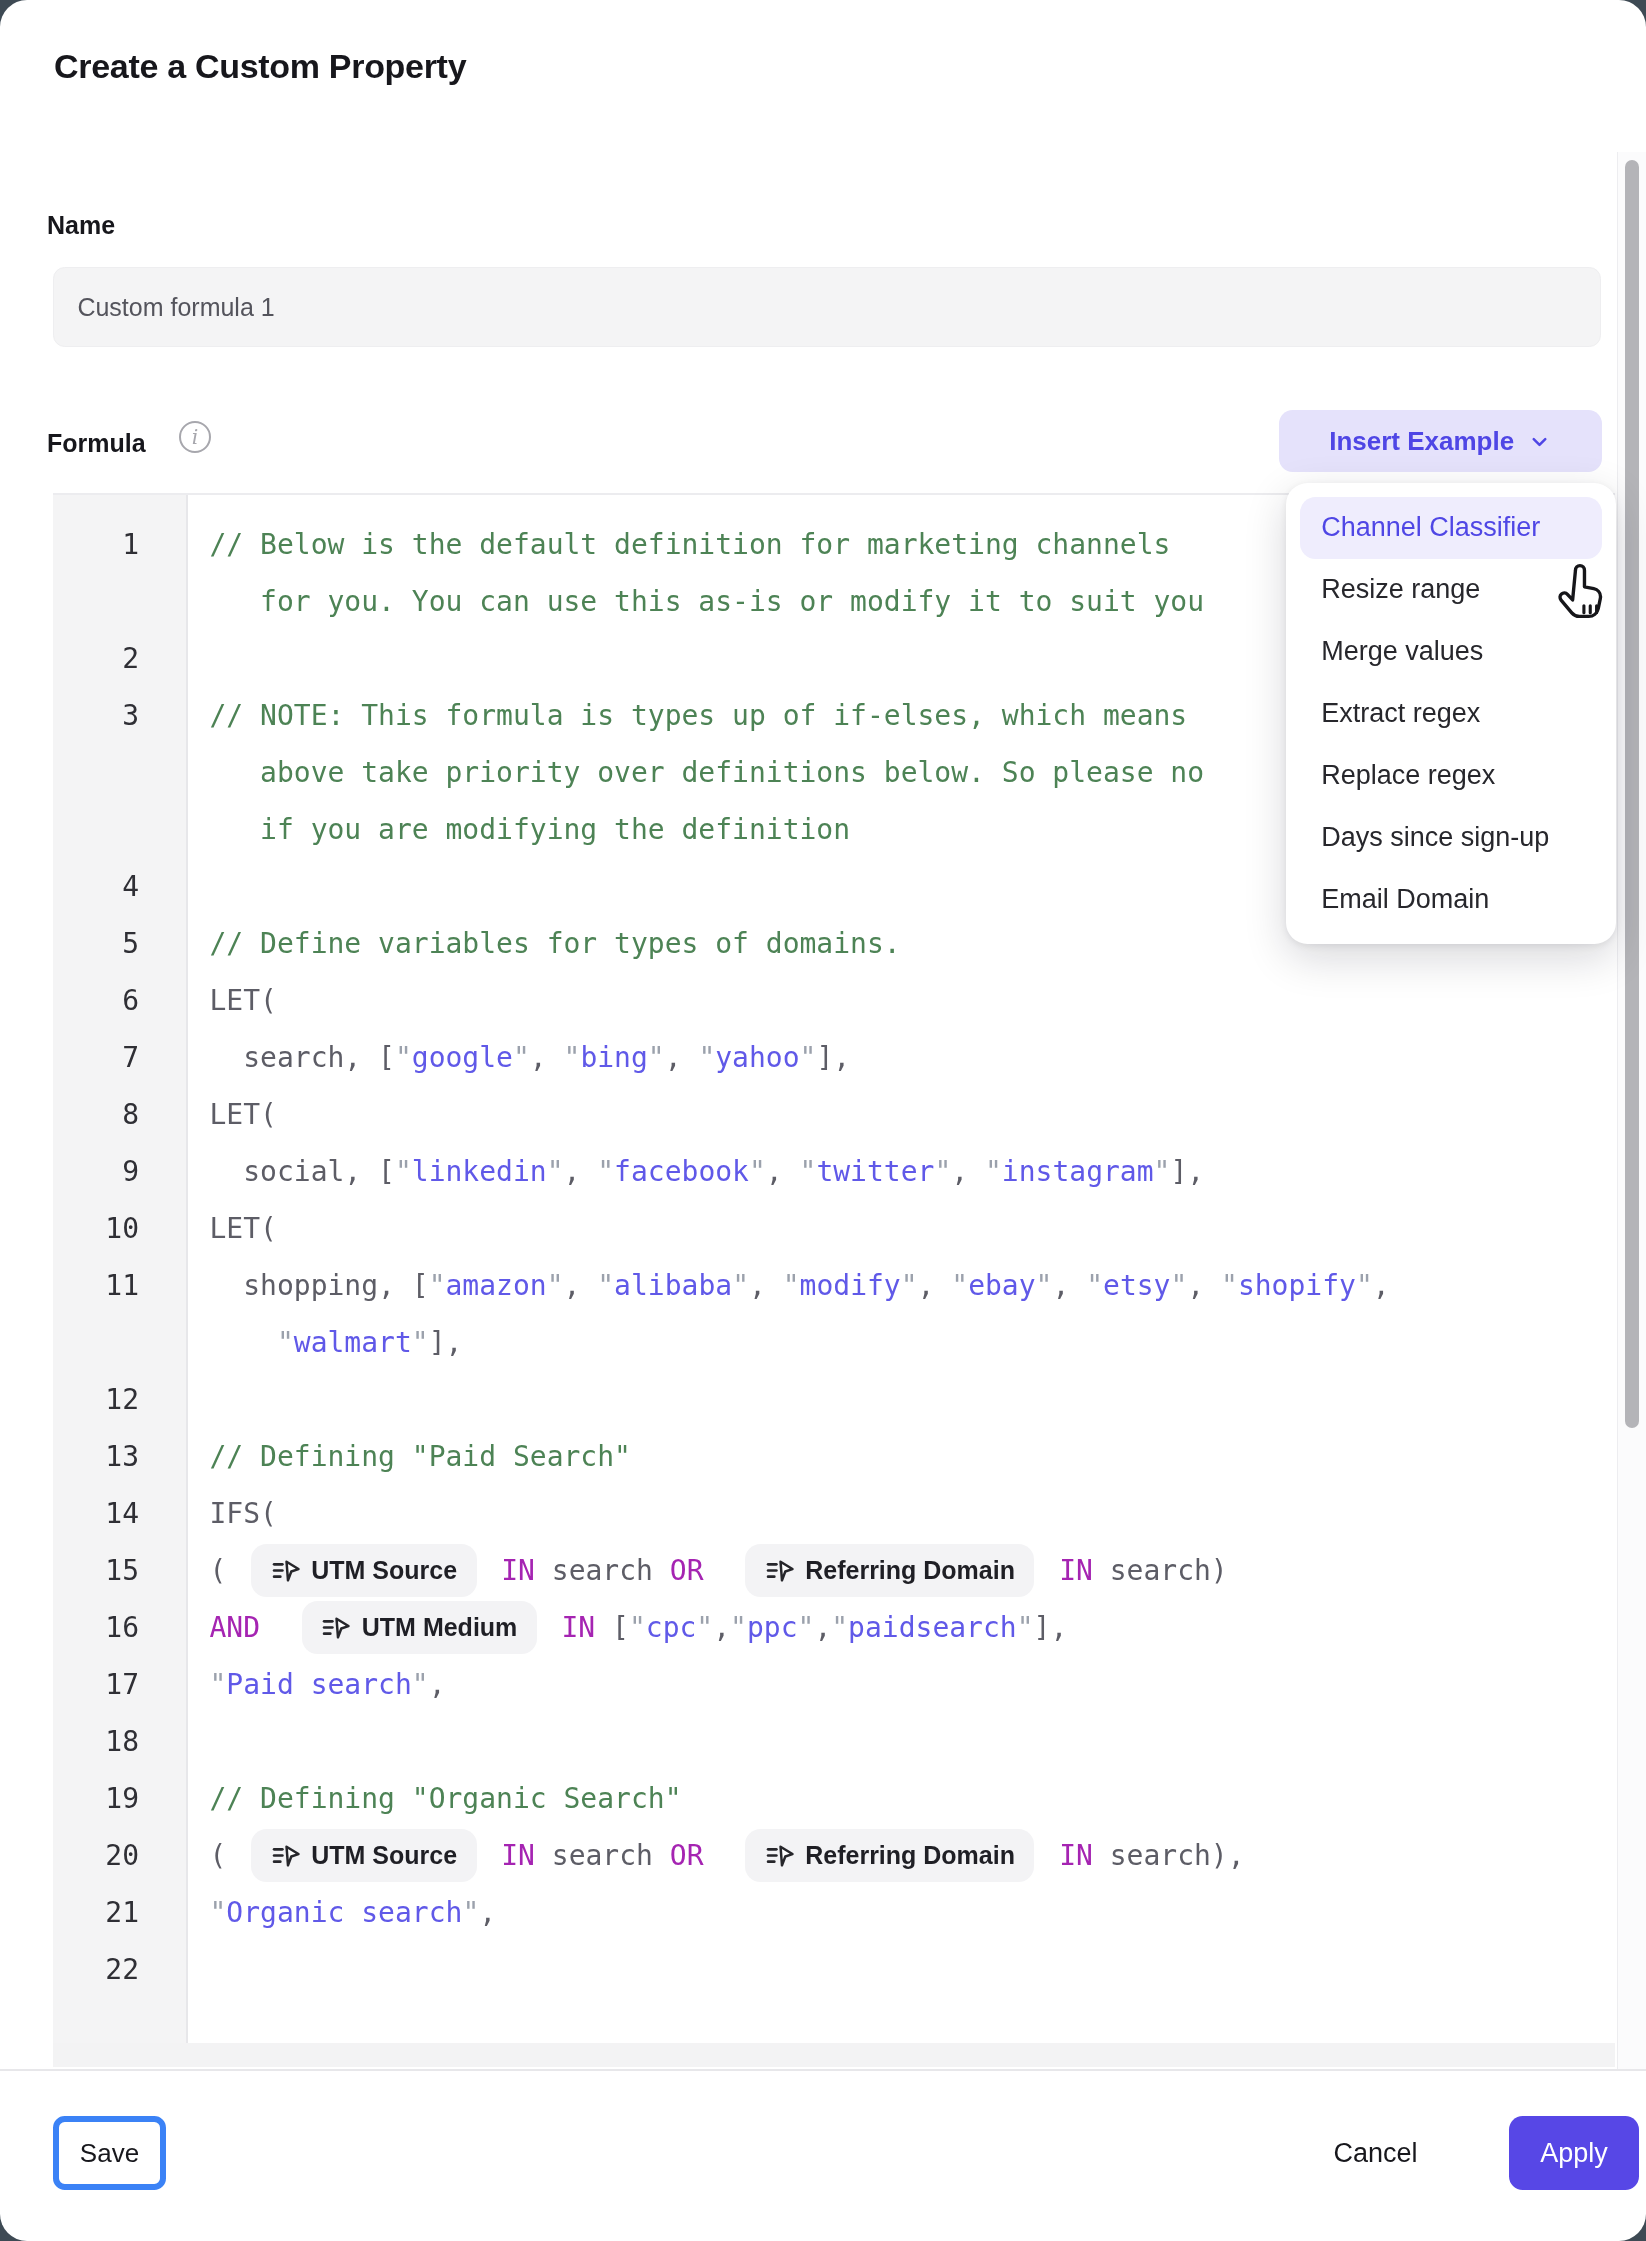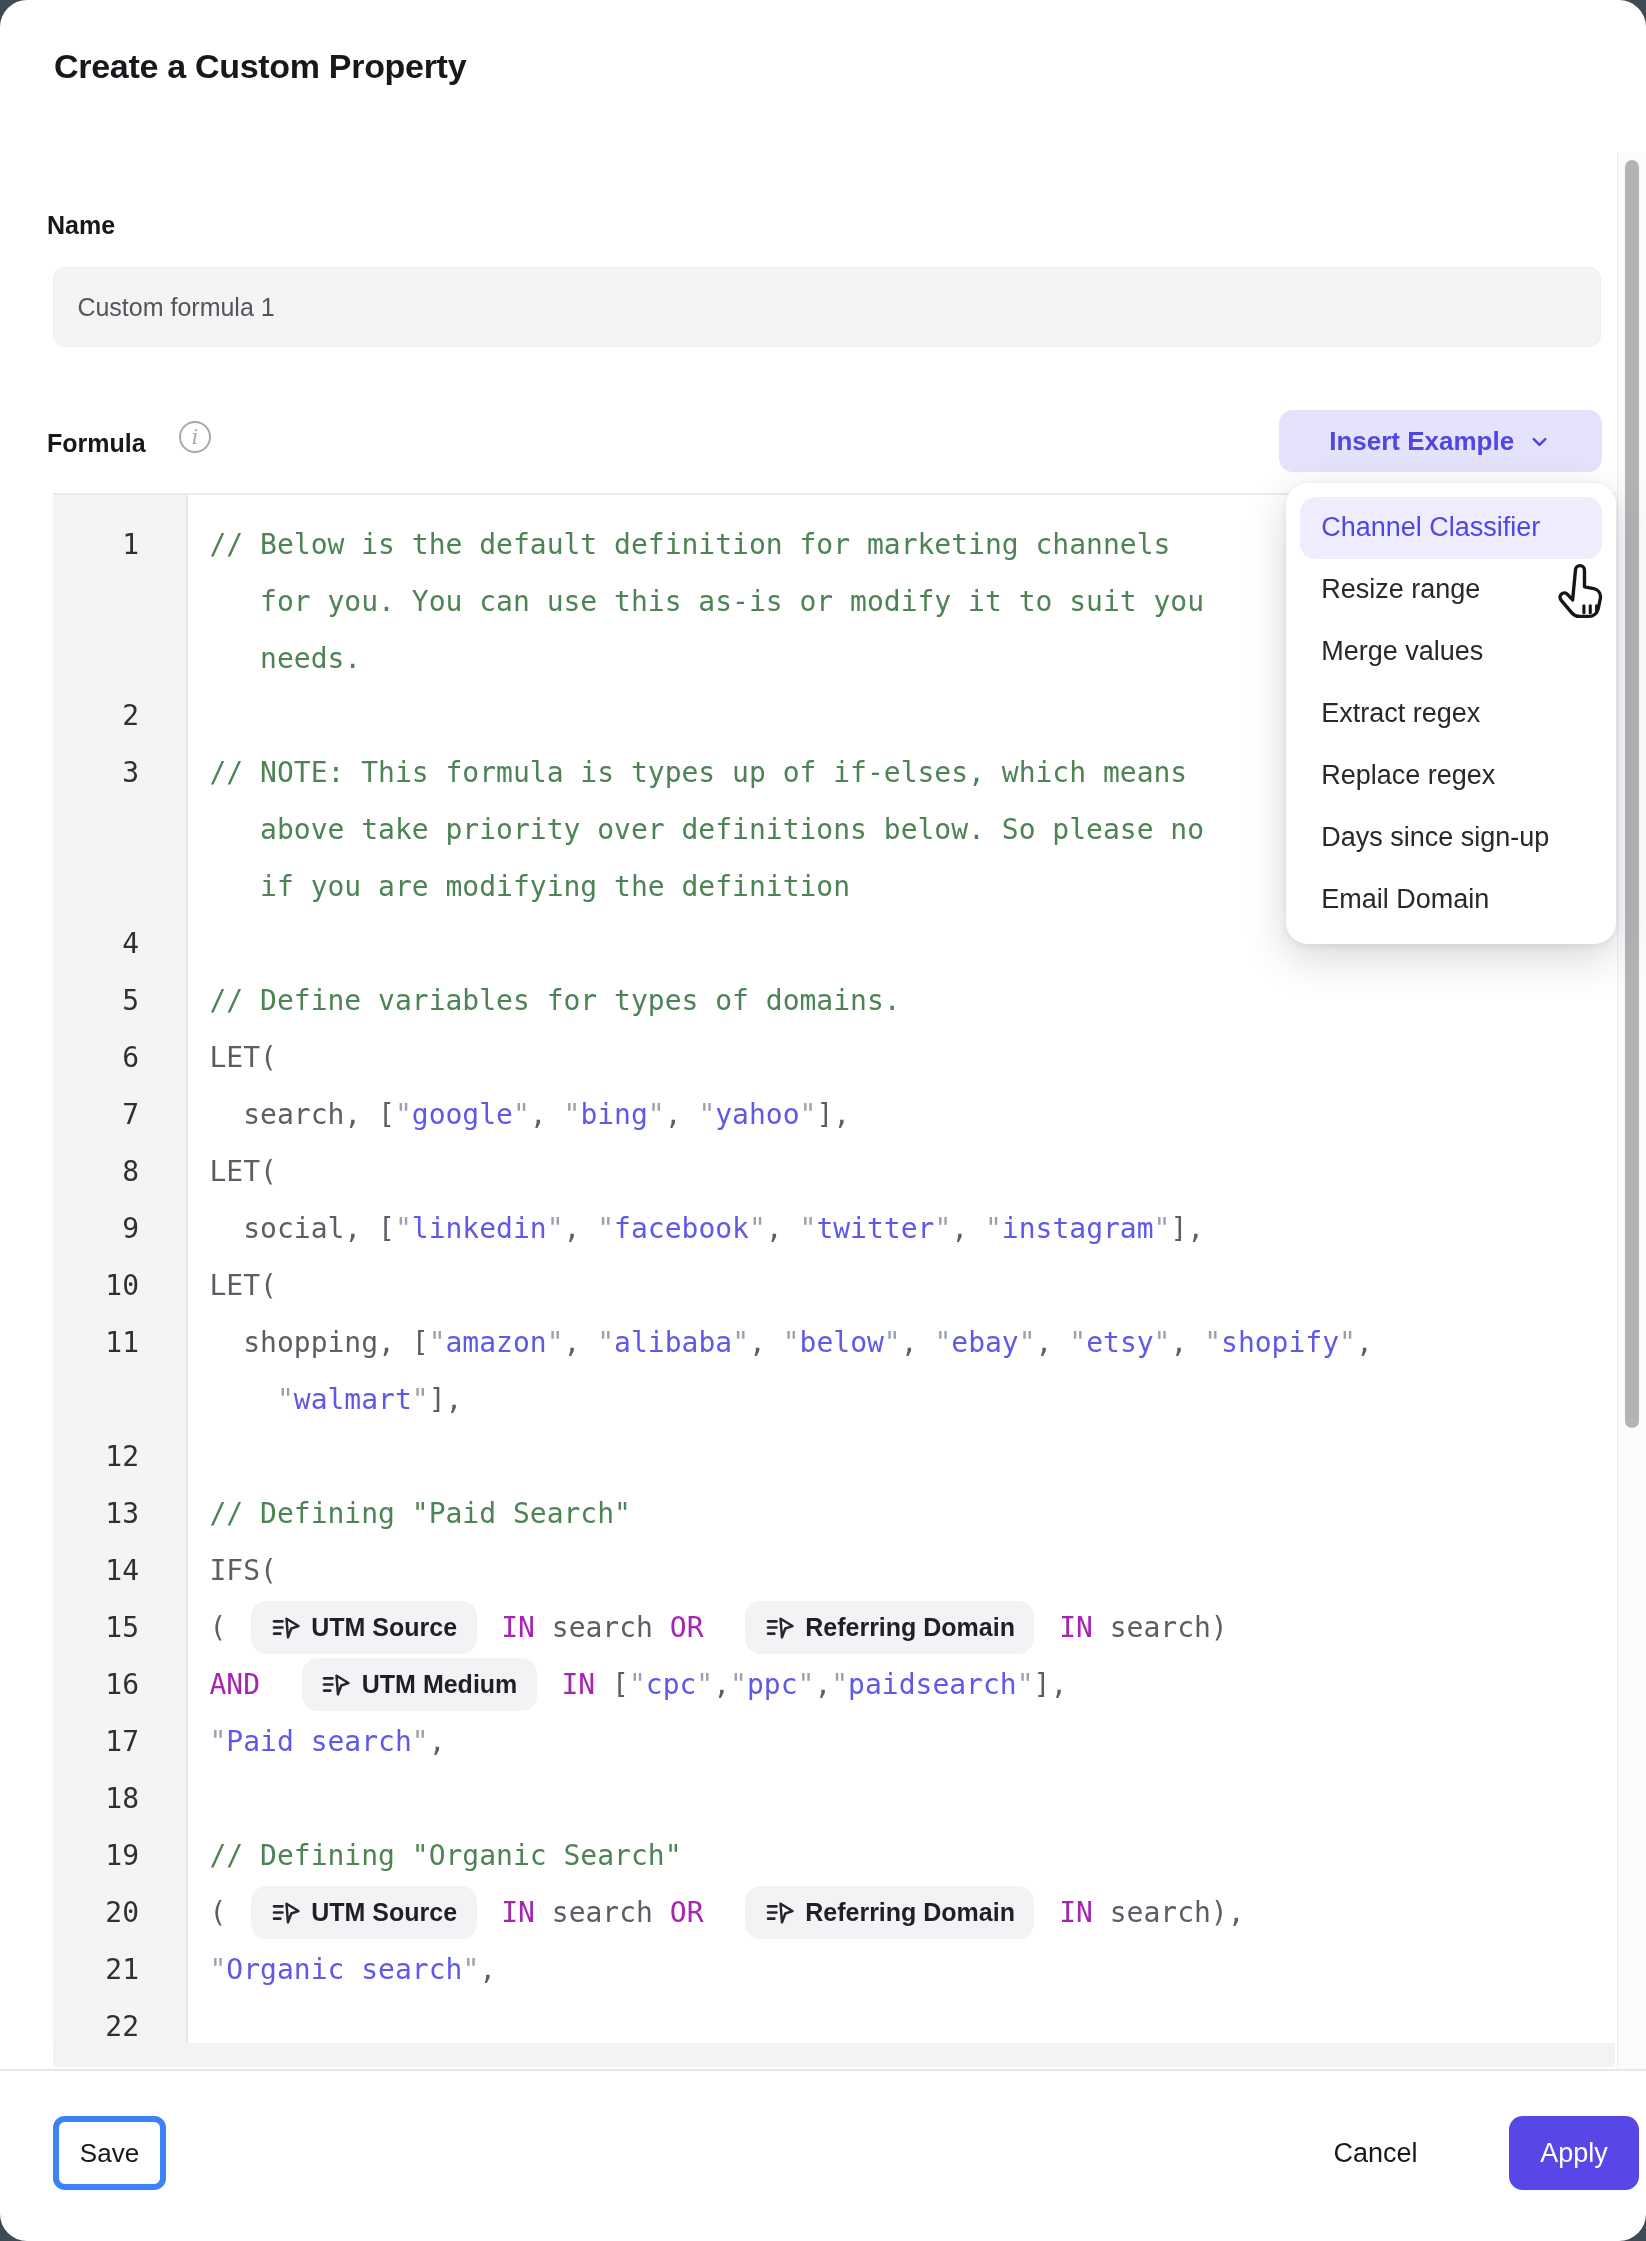--- a/index.html
+++ b/index.html
@@ -141,26 +141,20 @@
             <span class="c-cm">// Below is the default definition for marketing channels</span>
           </span>
         </div>
         <div class="row">
           <span class="ln"></span>
           <span class="content">
             <span class="c-cm">   for you. You can use this as-is or modify it to suit you</span>
           </span>
         </div>
         <div class="row">
-          <span class="ln"></span>
-          <span class="content">
-            <span class="c-cm">   needs.</span>
-          </span>
-        </div>
-        <div class="row">
           <span class="ln">2</span>
           <span class="content"></span>
         </div>
         <div class="row">
           <span class="ln">3</span>
           <span class="content">
             <span class="c-cm">// NOTE: This formula is types up of if-elses, which means</span>
           </span>
         </div>
         <div class="row">
@@ -249,21 +243,21 @@
             <span class="c-pl">  shopping, [</span>
             <span class="c-q">"</span>
             <span class="c-st">amazon</span>
             <span class="c-q">"</span>
             <span class="c-pl">, </span>
             <span class="c-q">"</span>
             <span class="c-st">alibaba</span>
             <span class="c-q">"</span>
             <span class="c-pl">, </span>
             <span class="c-q">"</span>
-            <span class="c-st">below</span>
+            <span class="c-st">modify</span>
             <span class="c-q">"</span>
             <span class="c-pl">, </span>
             <span class="c-q">"</span>
             <span class="c-st">ebay</span>
             <span class="c-q">"</span>
             <span class="c-pl">, </span>
             <span class="c-q">"</span>
             <span class="c-st">etsy</span>
             <span class="c-q">"</span>
             <span class="c-pl">, </span>

